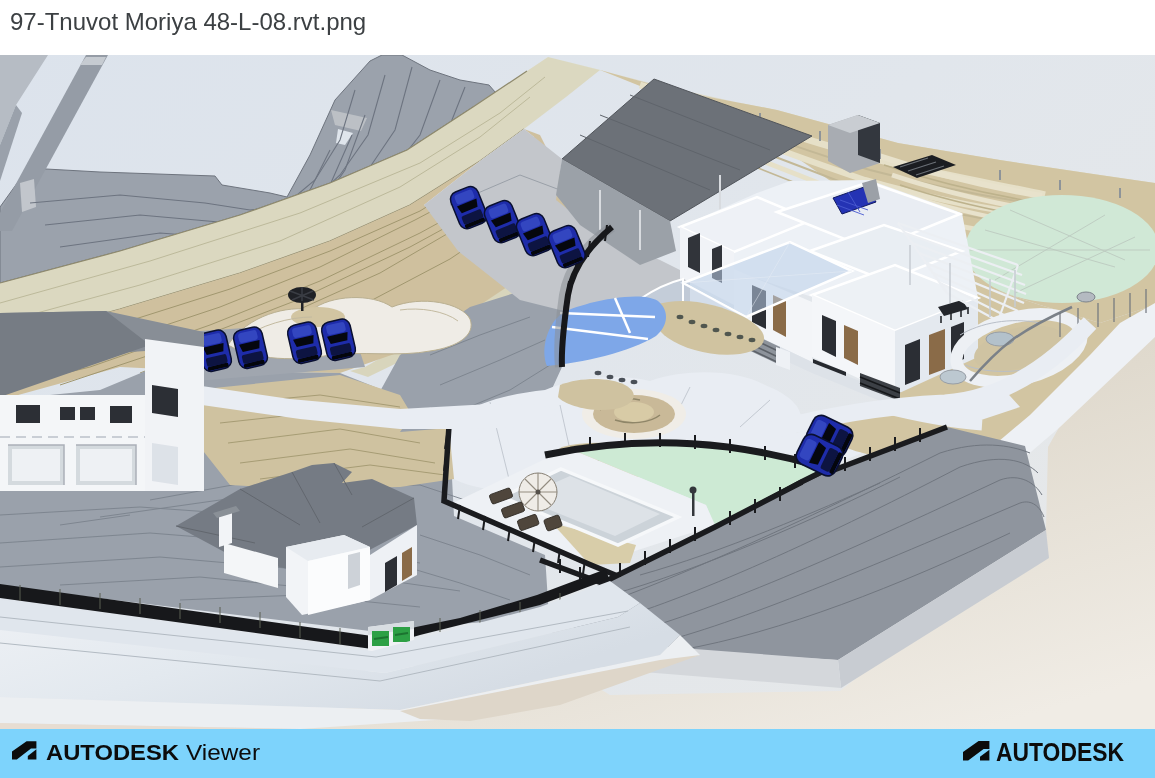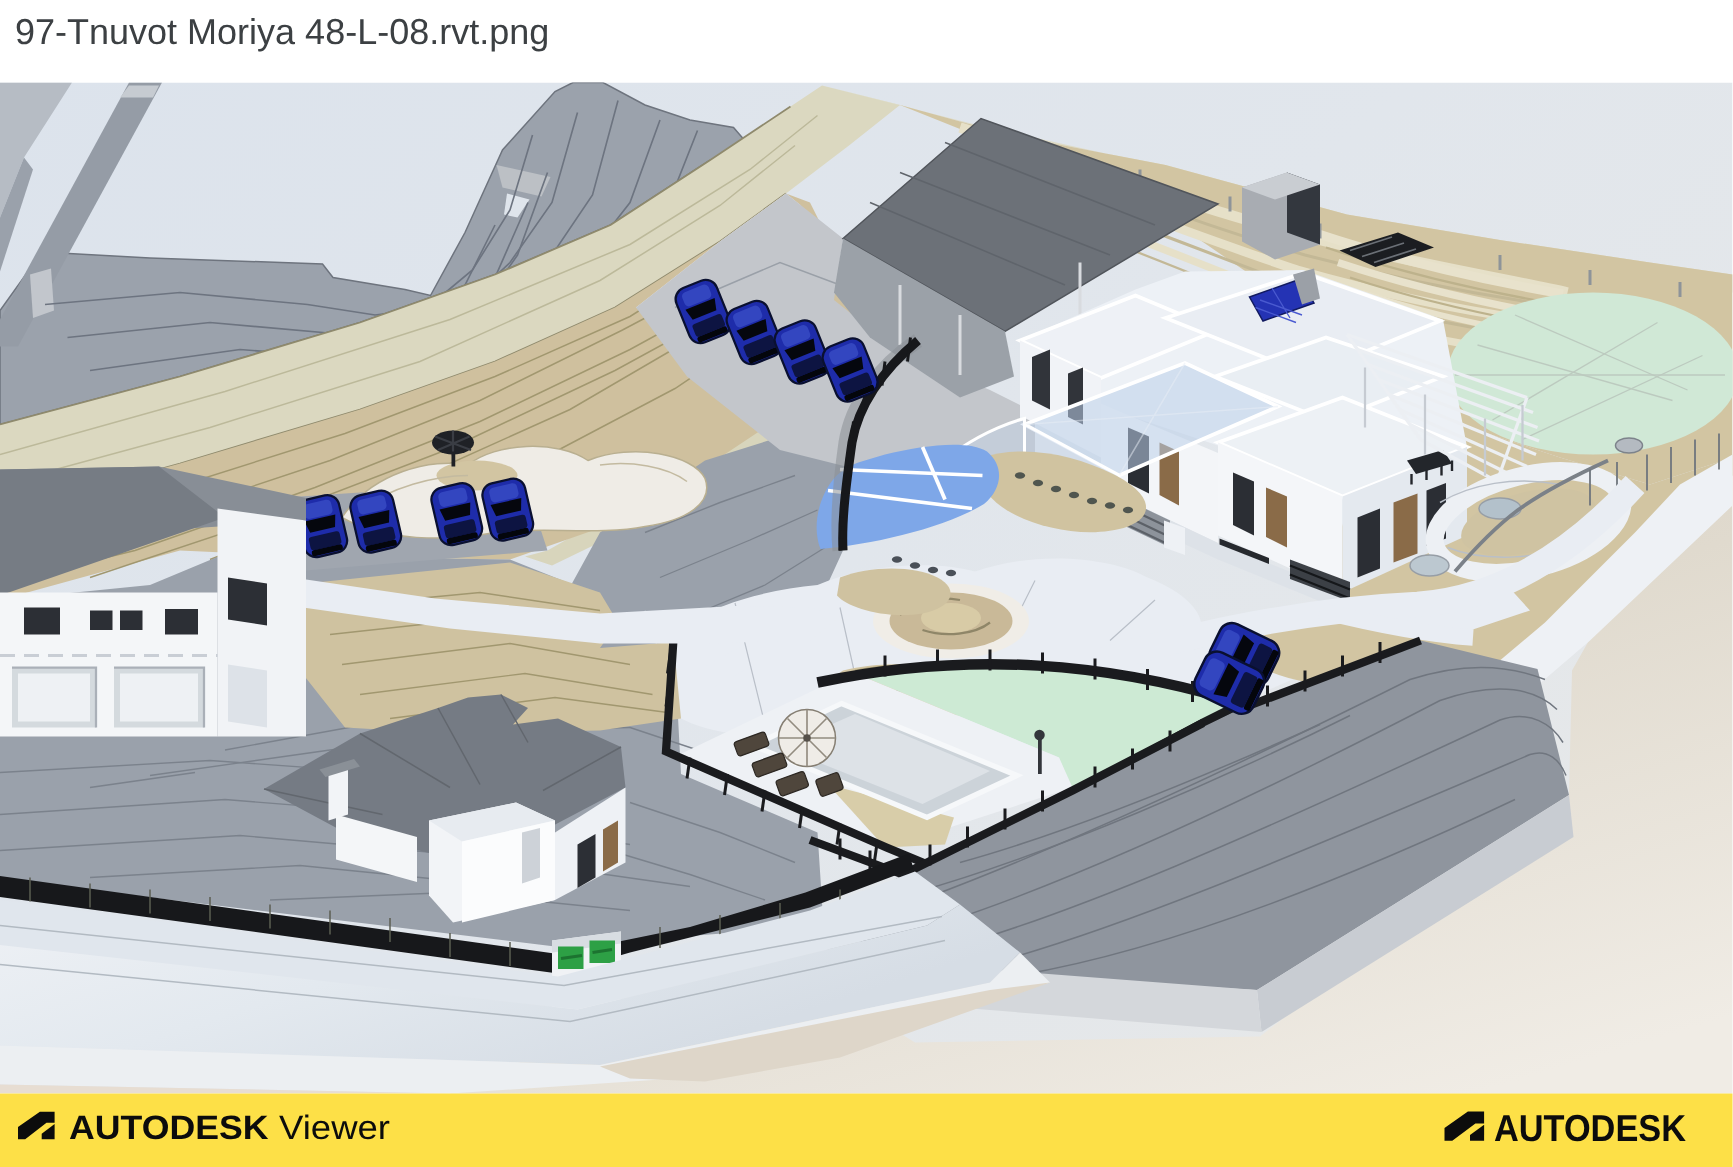--- a/index.html
+++ b/index.html
@@ -1,20 +1,20 @@
 <!DOCTYPE html>
 <html><head>
 <meta charset="utf-8">
 <style>
 html,body{margin:0;padding:0;width:1155px;height:778px;background:#ffffff;overflow:hidden;}
 body{font-family:"Liberation Sans", sans-serif;}
 #titlebar{position:absolute;left:0;top:0;width:1155px;height:55px;background:#ffffff;}
 #titlebar span{position:absolute;left:10px;top:8px;font-size:24px;color:#3c4043;}
 #scene{position:absolute;left:0;top:55px;width:1155px;height:674px;}
-#bottombar{position:absolute;left:0;top:729px;width:1155px;height:49px;background:#fde047;}
+#bottombar{position:absolute;left:0;top:729px;width:1155px;height:49px;background:#7dd3fc;}
 .logoL{position:absolute;left:10px;top:9px;}
 .logoR{position:absolute;right:28px;top:7px;}
 </style>
 </head>
 <body>
 
 <div id="titlebar">
     <span>97-Tnuvot Moriya 48-L-08.rvt.png</span>
   </div>
 

